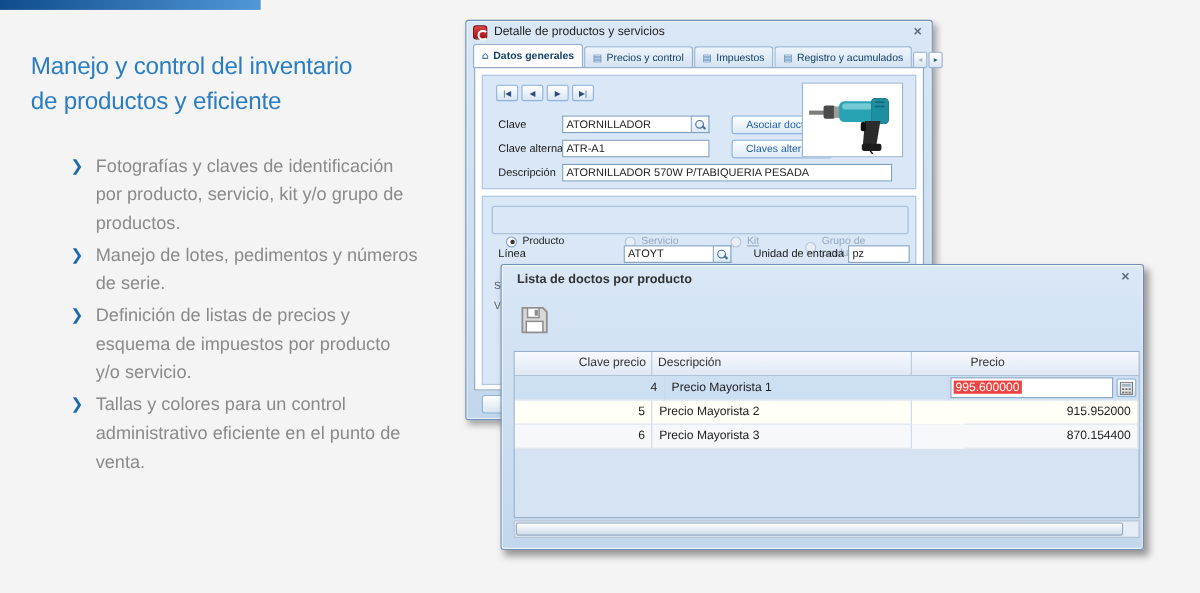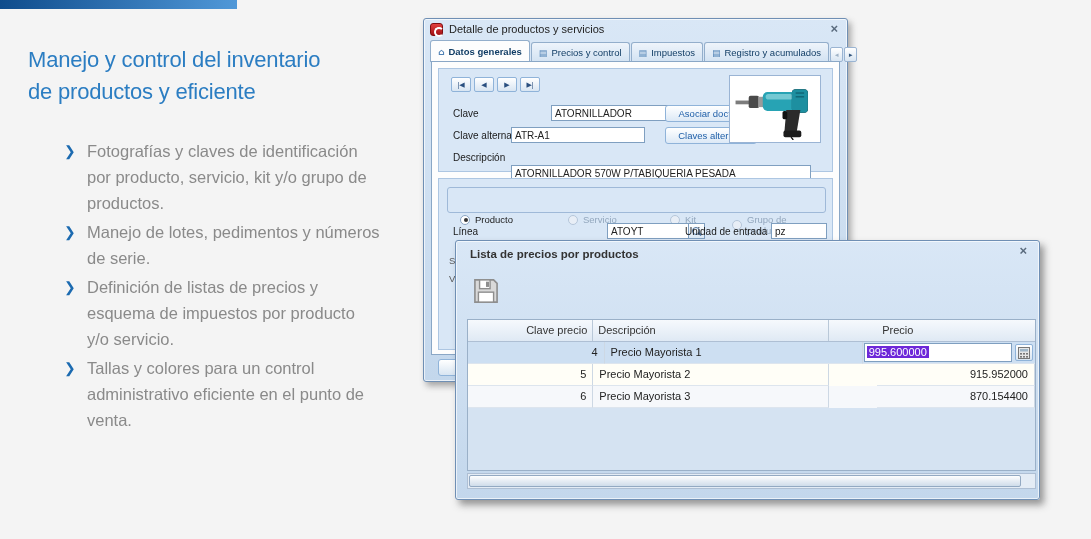--- a/index.html
+++ b/index.html
@@ -53,21 +53,21 @@
   .panel1{left:6px;top:6px;width:395px;height:104px;}
   .panel2{left:6px;top:116px;width:395px;height:172px;}
 
   .navrow{position:absolute;left:12px;top:8px;display:flex;gap:3px;}
   .navbtn{width:20px;height:15px;font-size:7px;display:flex;align-items:center;justify-content:center;
           color:#2a4f7f;background:linear-gradient(#fff,#d8e5f2);border:1px solid #8fb3d9;border-radius:2px;}
 
   .flabel{position:absolute;font-size:10px;color:#1a1a1a;}
   .finput{position:absolute;height:16px;background:#fff;border:1px solid #7f9fc0;
           font-size:10px;color:#222;padding:1px 3px;line-height:13px;overflow:hidden;white-space:nowrap;}
-  .lenswrap{position:absolute;height:28px;display:flex;margin-left:40px;}
+  .lenswrap{position:absolute;height:28px;display:flex;}
   .lens{width:16px;height:16px;background:linear-gradient(#fff,#dce9f6);border:1px solid #7f9fc0;
         border-left:none;position:relative;}
   .lens::before{content:"";position:absolute;left:3px;top:3px;width:6px;height:6px;border:1.5px solid #4a6f9a;border-radius:50%;}
   .lens::after{content:"";position:absolute;left:9px;top:9px;width:4px;height:1.5px;background:#4a6f9a;transform:rotate(45deg);}
   .smallbtn{position:absolute;height:17px;font-size:9.5px;color:#1f5fa8;text-align:center;
             background:linear-gradient(#ffffff,#dce9f6);border:1px solid #8fb3d9;border-radius:3px;
             display:flex;align-items:center;justify-content:center;white-space:nowrap;}
   .imgbox{position:absolute;left:290px;top:6px;width:92px;height:68px;background:#fff;
           border:1px solid #9ab4d4;display:flex;align-items:center;justify-content:center;}
 
@@ -96,21 +96,21 @@
             overflow:hidden;white-space:nowrap;}
   .c1{width:137px;text-align:right;}
   .c2{width:259px;}
   .c3{width:173px;text-align:right;margin-left:48px;}
   .row-a{background:#fffef7;}
   .row-b{background:#f6f8fb;}
   .trow.sel{background:#cddff2;}
   .pricecell{position:relative;width:173px;border-bottom:1px solid #dde5ee;}
   .priceedit{position:absolute;left:1px;top:1px;width:148px;height:19px;background:#fff;
              border:1px solid #7f9fc0;font-size:11px;padding:2px 2px;}
-  .selection{background:#6d28d9;color:#fff;padding:0 2px;}
+  .selection{background:#ef4444;color:#fff;padding:0 2px;}
   .calcbtn{position:absolute;right:2px;top:2px;width:18px;height:17px;
            background:linear-gradient(#fff,#d8e5f2);border:1px solid #8fb3d9;border-radius:2px;
            display:flex;align-items:center;justify-content:center;}
   .hscroll{position:absolute;left:11px;top:232px;width:569px;height:16px;background:#e4ecf5;
            border:1px solid #aebfd4;}
   .hthumb{position:absolute;left:1px;top:1px;width:552px;height:12px;border:1px solid #93a9c2;border-radius:2px;
           background:linear-gradient(#fefefe,#cfdcea);}
 </style>
 </head>
 <body>
@@ -185,21 +185,21 @@
           <div class="finput" style="position:relative;width:118px;">ATORNILLADOR</div>
           <span class="lens"></span>
         </div>
         <div class="smallbtn" style="left:226px;top:36px;width:92px;">Asociar doctos.</div>
 
         <span class="flabel" style="left:14px;top:61px;">Clave alterna</span>
         <div class="finput" style="left:72px;top:58px;width:134px;">ATR-A1</div>
         <div class="smallbtn" style="left:226px;top:58px;width:92px;">Claves alternas</div>
 
         <span class="flabel" style="left:14px;top:83px;">Descripción</span>
-        <div class="finput" style="left:72px;top:80px;width:300px;margin-top:16px;">ATORNILLADOR 570W P/TABIQUERIA PESADA</div>
+        <div class="finput" style="left:72px;top:80px;width:300px;">ATORNILLADOR 570W P/TABIQUERIA PESADA</div>
 
         <div class="imgbox">
           <svg width="86" height="62" viewBox="0 0 86 66">
             <rect x="1" y="24" width="16" height="4" fill="#7c7c7c"></rect>
             <rect x="15" y="19" width="11" height="13" rx="2" fill="#4a4a4a"></rect>
             <rect x="25" y="20" width="6" height="11" fill="#9a9a9a"></rect>
             <rect x="30" y="15" width="35" height="20" rx="5" fill="#27a3b4"></rect>
             <rect x="33" y="17" width="29" height="6" rx="3" fill="#8fd6de" opacity="0.75"></rect>
             <rect x="61" y="12" width="17" height="25" rx="4" fill="#1d8success"></rect>
             <rect x="61" y="12" width="17" height="25" rx="4" fill="#1d8fa0"></rect>
@@ -216,21 +216,21 @@
       <div class="panel panel2">
         <div class="radiobox">
           <div class="radio-item" style="left:12px;">
             <span class="rdot sel"></span>
             <span>Producto</span>
           </div>
           <div class="radio-item dim" style="left:120px;">
             <span class="rdot"></span>
             <span>Servicio</span>
           </div>
-          <div class="radio-item dim" style="left:222px;text-decoration:underline;">
+          <div class="radio-item dim" style="left:216px;text-decoration:underline;">
             <span class="rdot"></span>
             <span>Kit</span>
           </div>
           <div class="radio-item dim" style="left:284px;">
             <span class="rdot"></span>
             <span>Grupo de productos</span>
           </div>
         </div>
 
         <span class="flabel" style="left:14px;top:47px;">Línea</span>
@@ -244,21 +244,21 @@
         <span class="frag" style="left:10px;top:76px;">S</span>
         <span class="frag" style="left:10px;top:94px;">V</span>
       </div>
     </div>
 
     <div class="w1bottombtn"></div>
   </div>
 
   <div class="win win2">
     <div class="titlebar">
-      <span>Lista de precios por productos</span>
+      <span>Lista de doctos por producto</span>
       <span class="close-btn" style="right:8px;">×</span>
     </div>
 
     <div class="savebtn">
       <svg width="28" height="28" viewBox="0 0 24 24">
         <path d="M2.5 2.5h16l3 3v16h-19z" fill="#d9d9d9" stroke="#8e8e8e" stroke-width="1.4"></path>
         <rect x="6.5" y="2.5" width="9" height="7.5" fill="#fff" stroke="#8e8e8e" stroke-width="1.2"></rect>
         <rect x="12" y="4" width="2.6" height="4.5" fill="#8e8e8e"></rect>
         <rect x="5.5" y="13" width="13" height="8.5" fill="#fff" stroke="#8e8e8e" stroke-width="1.2"></rect>
       </svg>

